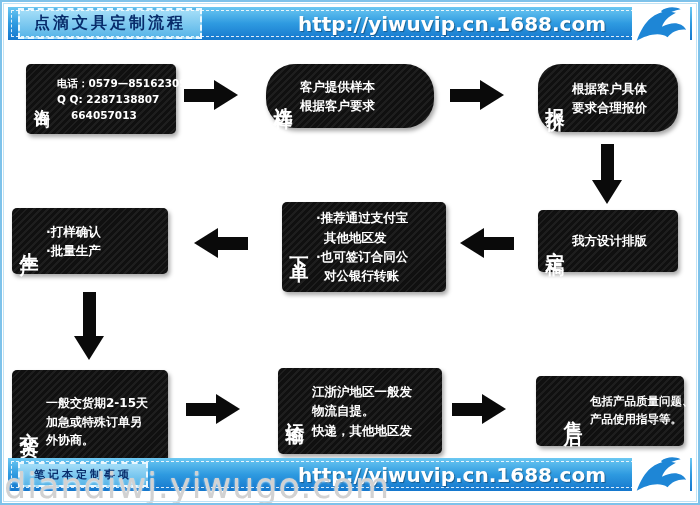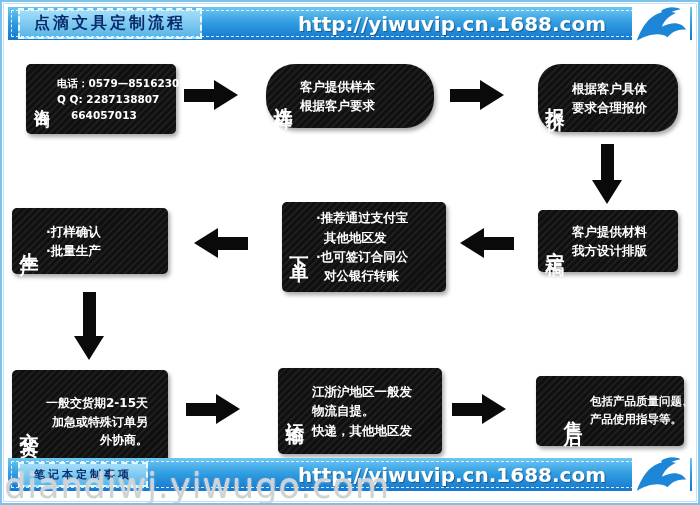--- a/index.html
+++ b/index.html
@@ -105,21 +105,20 @@
   </div>
 
   <div class="arrow down" style="left:590px;top:142px;">
     <span class="shaft-v" style="height:36px;"></span>
       <span class="head-down"></span>
   </div>
 
   <div class="step" style="left:536px;top:208px;width:140px;height:62px;">
     <span class="label">定稿</span>
     <div class="lines">
-      <div class="line">客户提供材料</div>
       <div class="line">我方设计排版</div>
     </div>
   </div>
 
   <div class="arrow" style="left:458px;top:226px;">
     <span class="head-left"></span>
       <span class="shaft-h"></span>
   </div>
 
   <div class="step s-order" style="left:280px;top:200px;width:164px;height:90px;">
@@ -143,21 +142,21 @@
       <div class="line">·打样确认</div>
       <div class="line">·批量生产</div>
     </div>
   </div>
 
   <div class="arrow down" style="left:72px;top:290px;">
     <span class="shaft-v" style="height:44px;"></span>
       <span class="head-down"></span>
   </div>
 
-  <div class="step s-deliver" style="left:10px;top:368px;width:156px;height:104px;text-align:right;">
+  <div class="step s-deliver" style="left:10px;top:368px;width:156px;height:104px;">
     <span class="label">交货</span>
     <div class="lines">
       <div class="line">一般交货期2-15天</div>
       <div class="line">加急或特殊订单另</div>
       <div class="line">外协商。</div>
     </div>
   </div>
 
   <div class="arrow" style="left:184px;top:392px;">
     <span class="shaft-h"></span>

